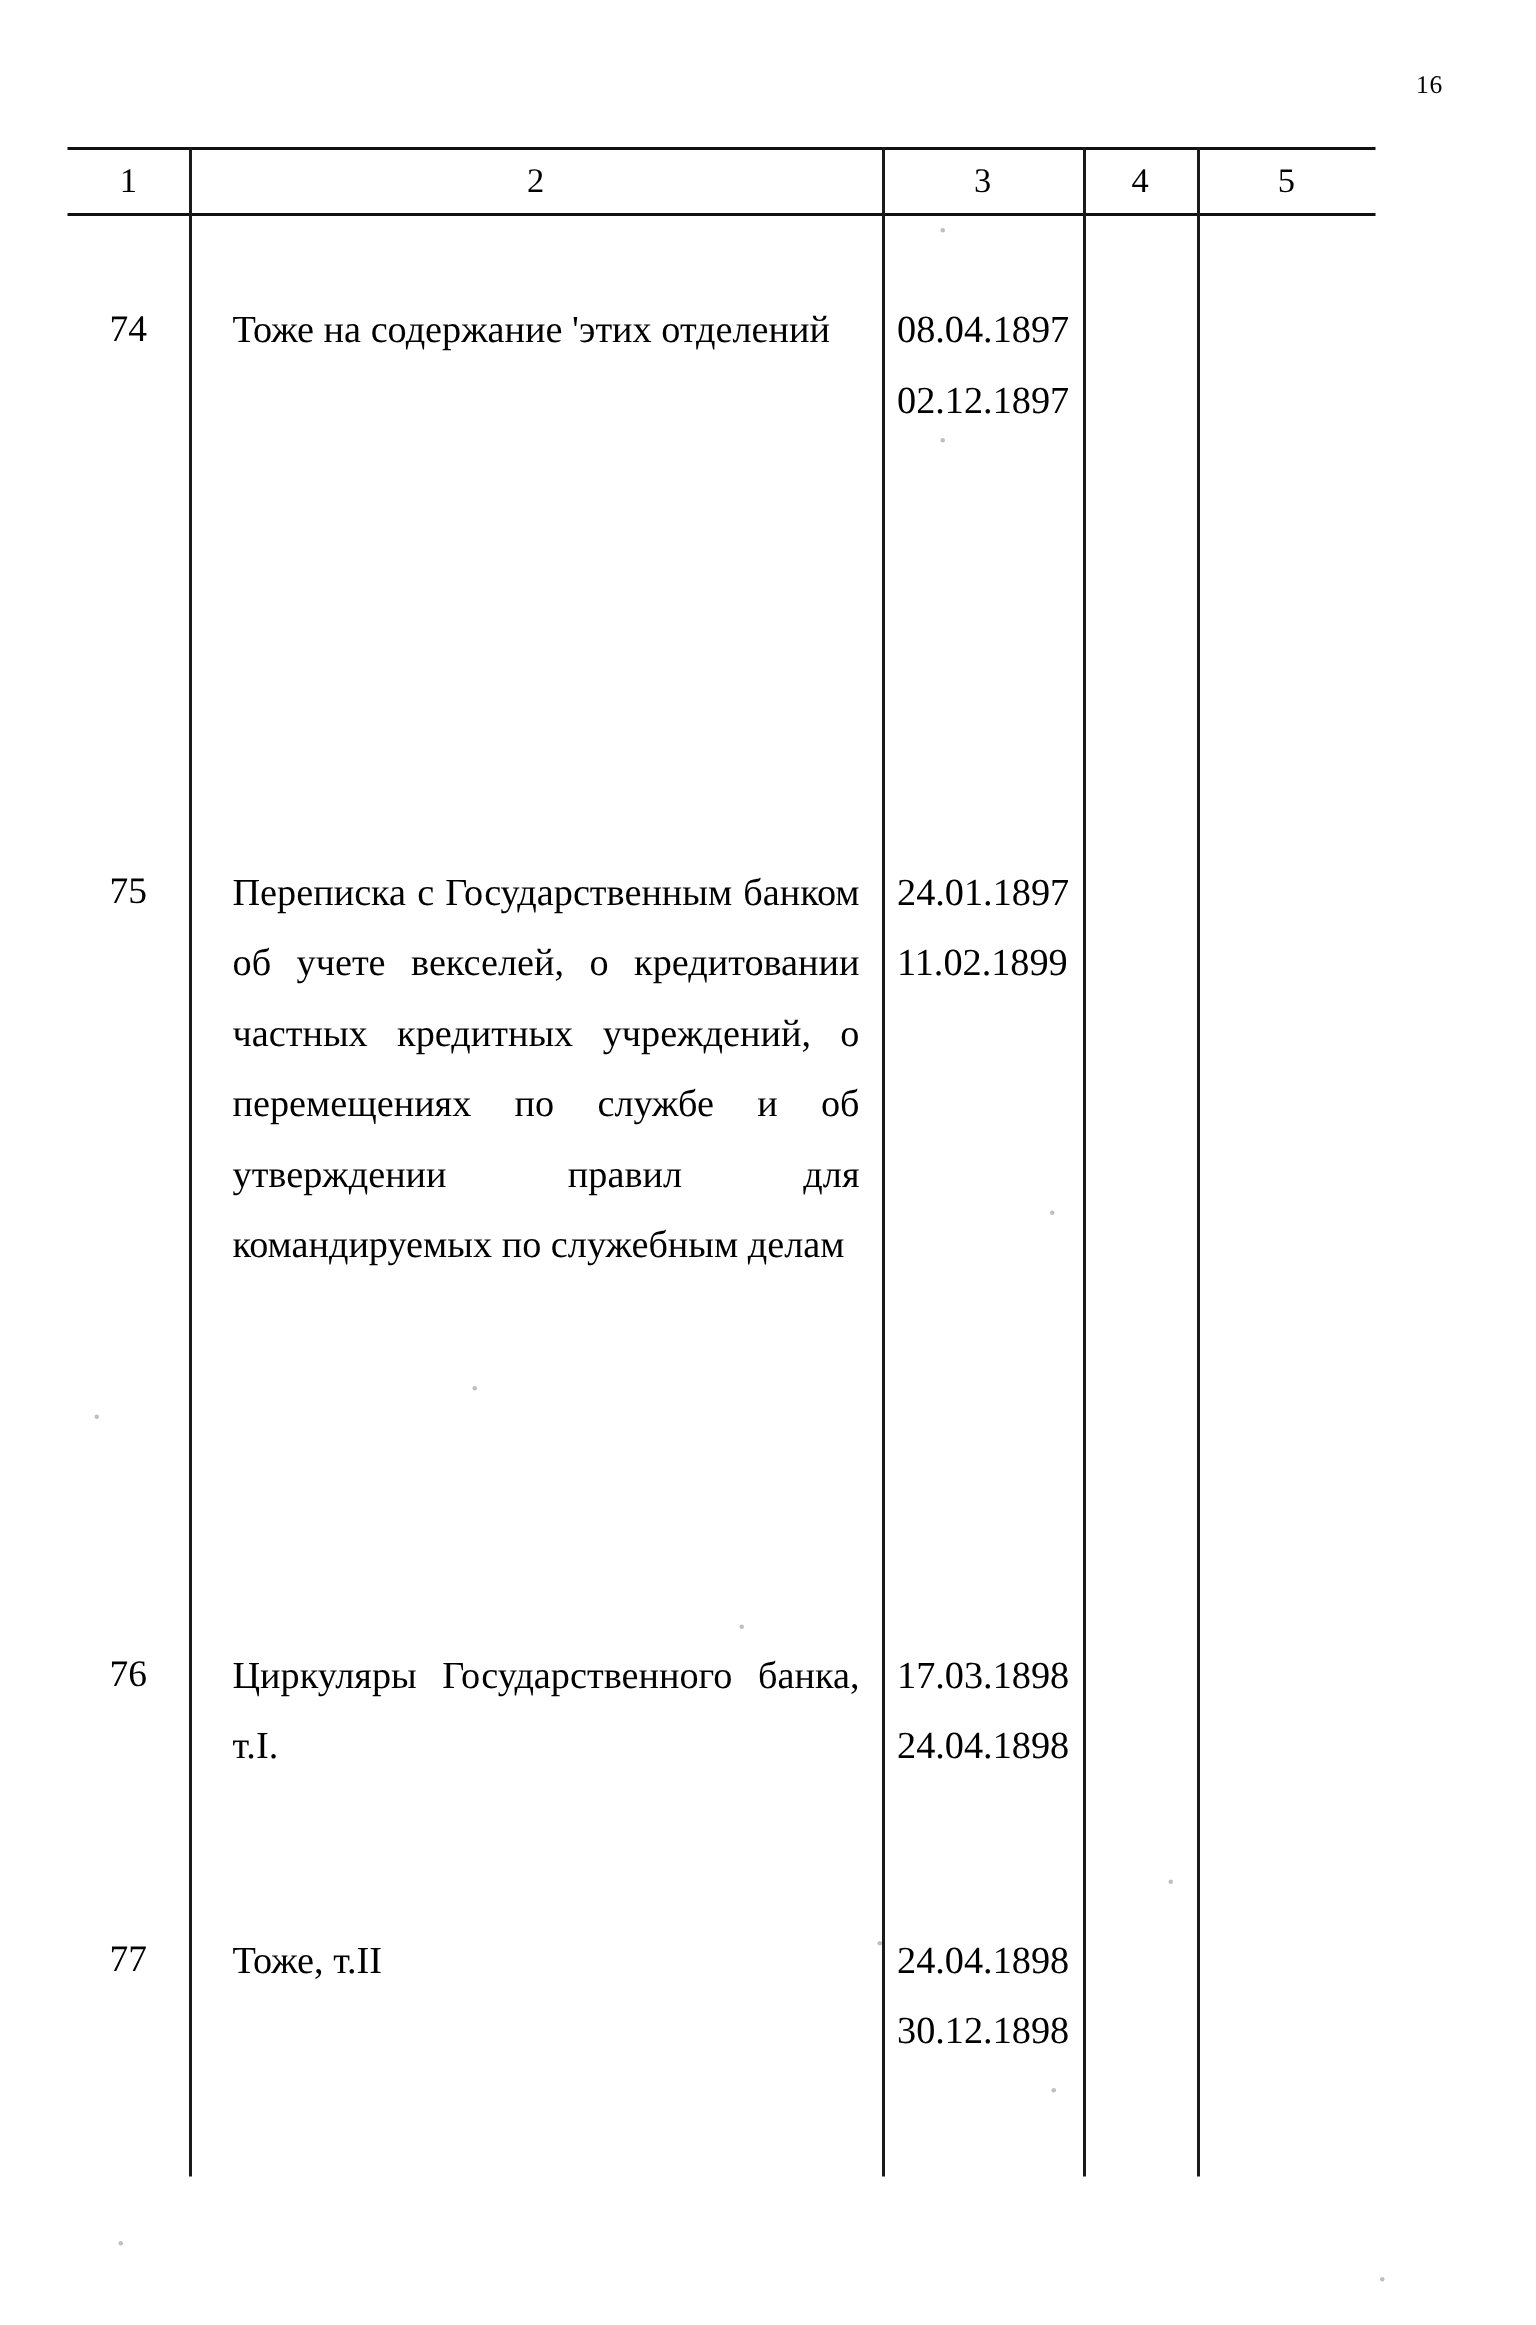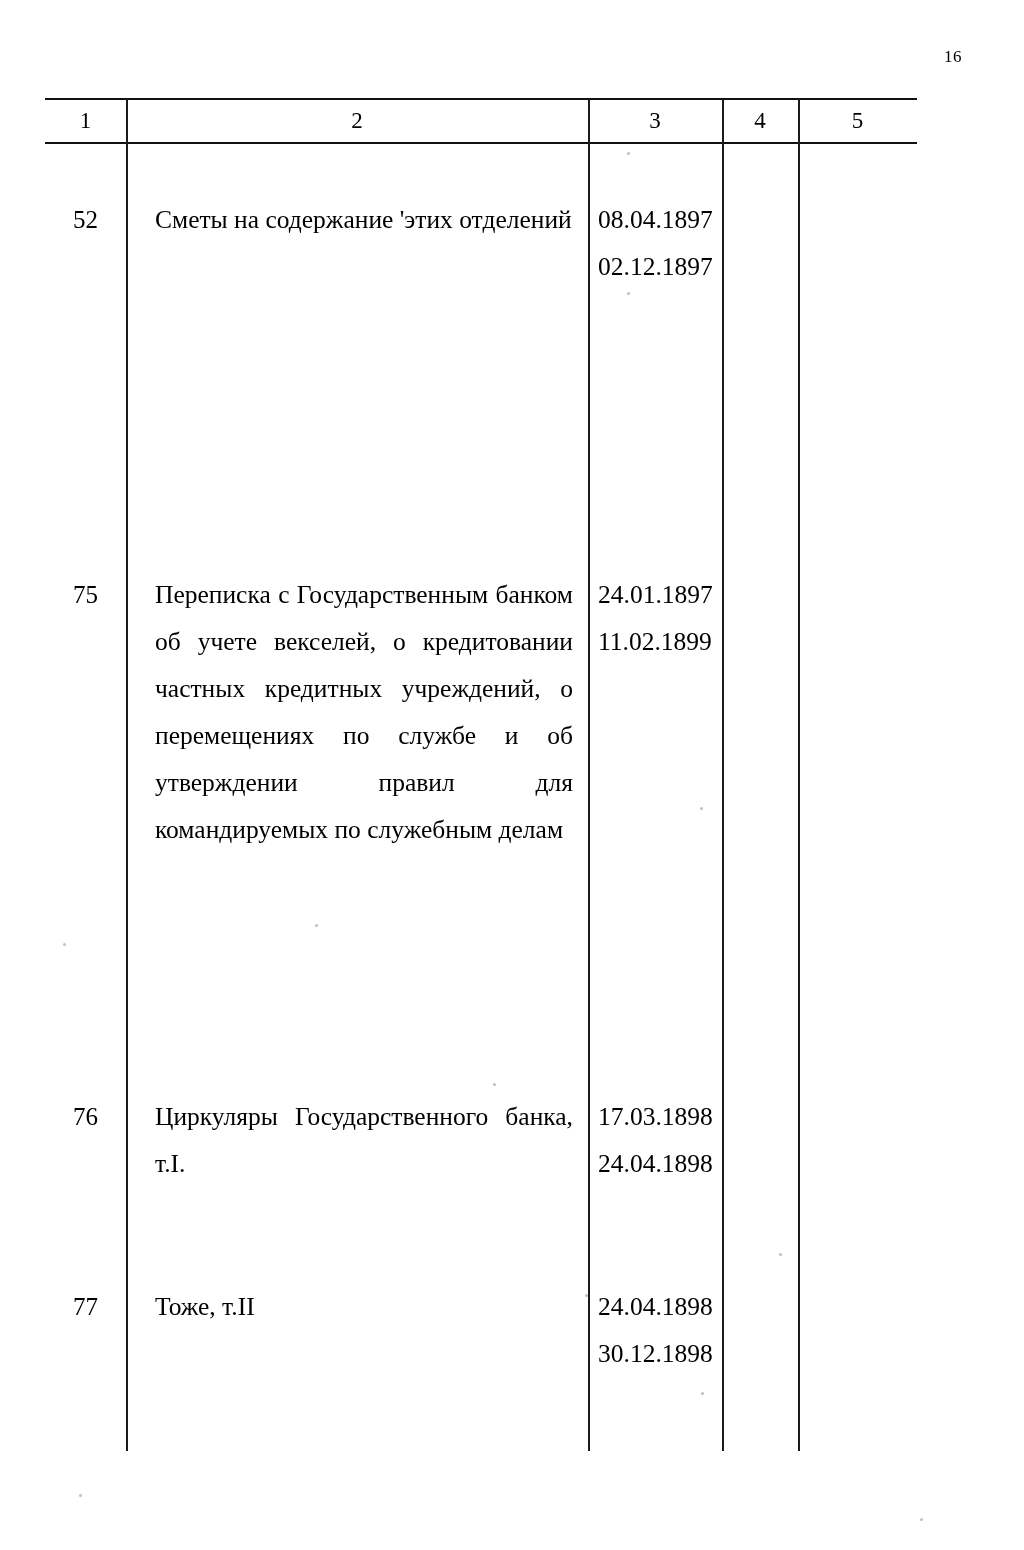--- a/index.html
+++ b/index.html
@@ -160,23 +160,23 @@
     <div class="vline v3"></div>
     <div class="vline v4"></div>
 
     <div class="head-cell head-1">1</div>
     <div class="head-cell head-2">2</div>
     <div class="head-cell head-3">3</div>
     <div class="head-cell head-4">4</div>
     <div class="head-cell head-5">5</div>
 
     <div class="row" style="top:98px;">
-      <div class="cell-num">52</div>
-      <div class="cell-desc">
-        <p>Сметы на содержание 'этих отделений</p>
+      <div class="cell-num">74</div>
+      <div class="cell-desc">
+        <p>Тоже на содержание 'этих отделений</p>
       </div>
       <div class="cell-dates">
         <div>08.04.1897</div>
         <div>02.12.1897</div>
       </div>
       <div class="cell-empty" style="left:683px; top:0;"></div>
       <div class="cell-empty" style="left:759px; top:0;"></div>
     </div>
 
     <div class="row" style="top:473px;">

